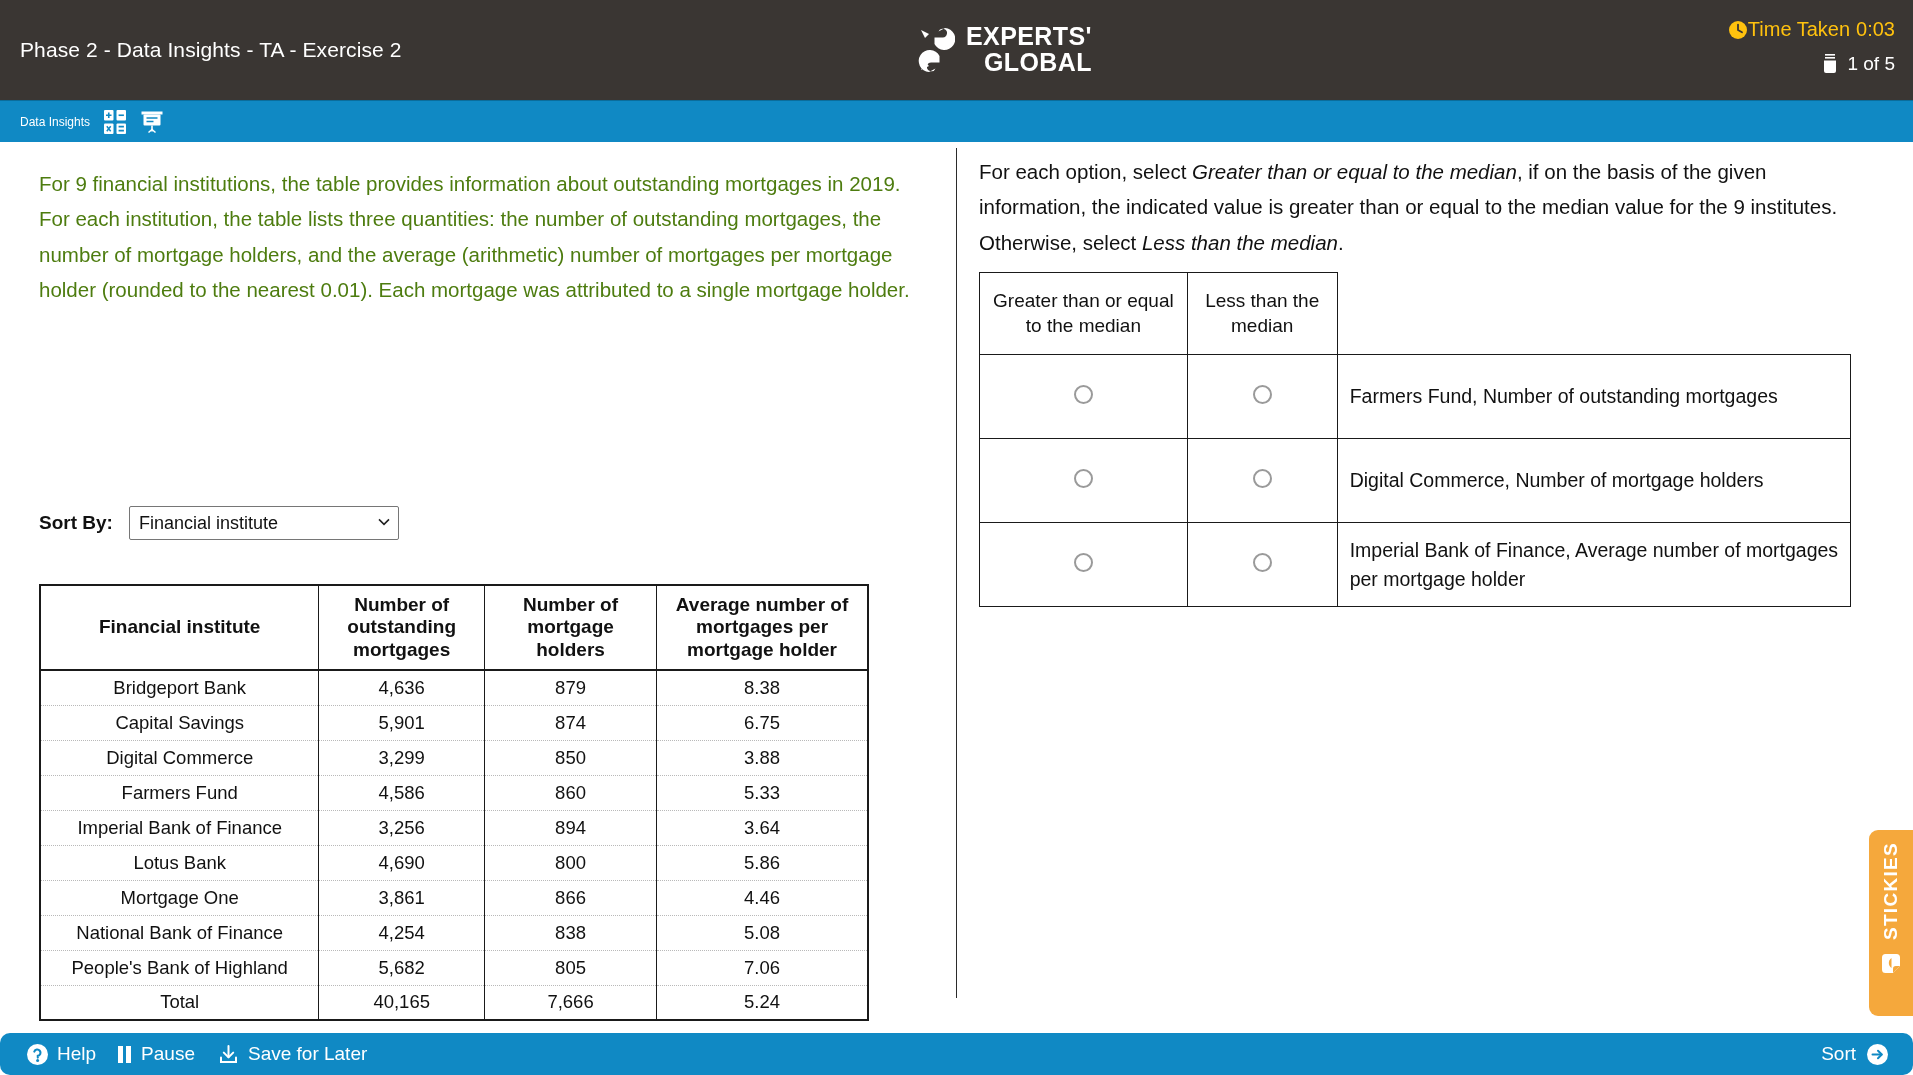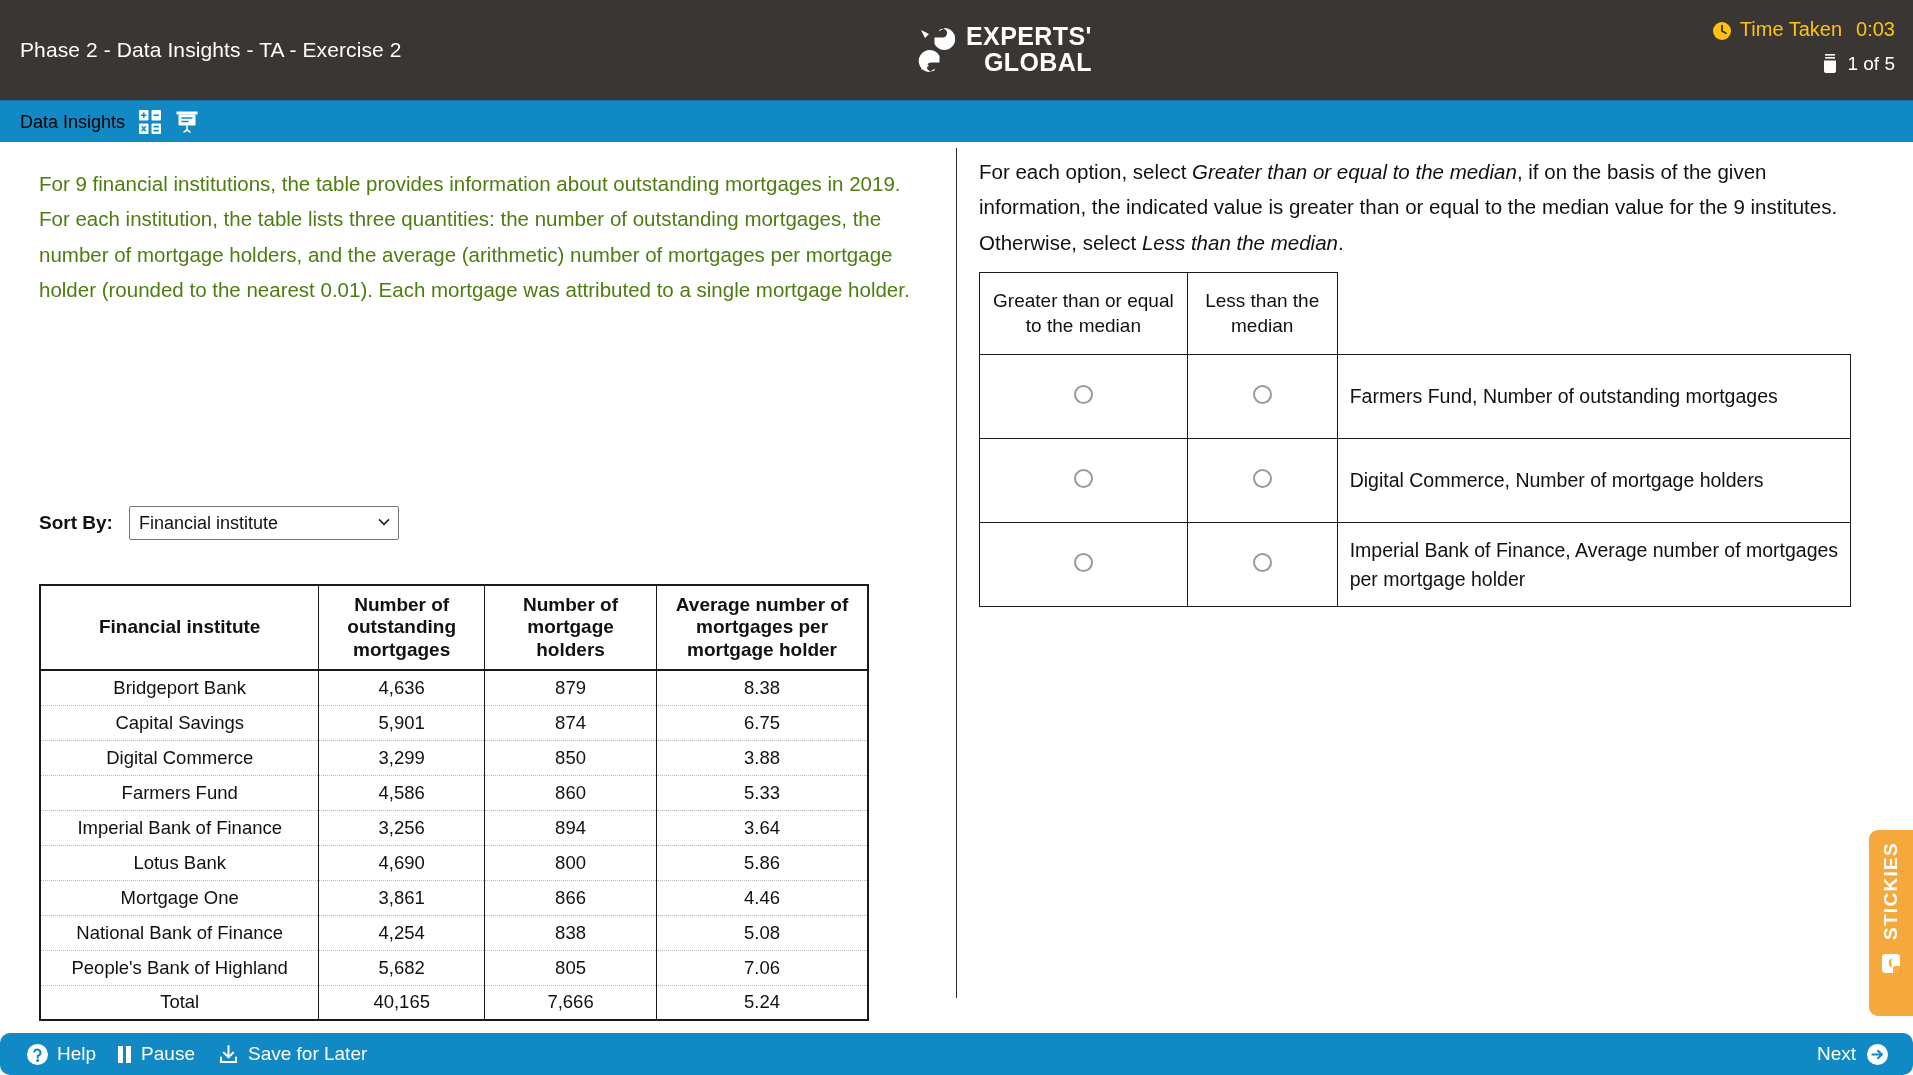--- a/index.html
+++ b/index.html
@@ -34,21 +34,21 @@
     font-size: 25px; font-weight: bold; color: #fff;
     letter-spacing: .4px; display: block;
   }
   .logo-text .l2 {
     font-size: 25px; font-weight: bold; color: #fff;
     letter-spacing: .4px; display: block;
   }
   
   .timer {
     position: absolute; right: 18px; top: 18px;
-    display: flex; align-items: flex-end; gap: 8px;
+    display: flex; align-items: center; 
     color: #ffc20e; font-size: 20px; white-space: nowrap;
   }
   .timer .tt { color:#ffc20e; }
   .timer .tv { color:#ffc20e; margin-left: 6px; }
   .qcount {
     position: absolute; right: 18px; top: 53px;
     display: flex; align-items: center; gap: 8px;
     color: #ffffff; font-size: 19px; white-space: nowrap;
   }
   .clock-ico { width: 20px; height: 20px; display:block; }
@@ -58,21 +58,21 @@
   .navbar {
     position: absolute; left: 0; top: 100px;
     width: 1913px; height: 42px;
     background: #1089c4;
     border-top: 1px solid #0a6d9c;
   }
   .nav-left {
     position: absolute; left: 20px; top: 0; height: 42px;
     display: flex; align-items: center; gap: 14px;
   }
-  .nav-left .label { color: #000000; font-size: 18px; }
+  .nav-left .label { color: #ffffff; font-size: 12px; }
   .calc-ico { width: 22px; height: 24px; display:block; }
   .board-ico { width: 24px; height: 24px; display:block; }
   .nav-right {
     position: absolute; right: 16px; top: 17px; height: 42px;
     display: flex; align-items: flex-end; gap: 28px;
   }
   .flagbtn {
     display: flex; align-items: center; gap: 9px;
     color: #fff; font-size: 18px; white-space: nowrap; cursor: pointer;
   }
@@ -472,20 +472,20 @@
     <div class="bbtn">
       <svg class="ico22" viewBox="0 0 23 23">
         <path d="M11.5 3 v11" stroke="#fff" stroke-width="2" stroke-linecap="round"></path>
         <path d="M6.8 9.6 L11.5 14.4 L16.2 9.6" stroke="#fff" stroke-width="2" fill="none" stroke-linecap="round" stroke-linejoin="round"></path>
         <path d="M4 14.5 v4.5 h15 v-4.5" stroke="#fff" stroke-width="2" fill="none" stroke-linecap="round"></path>
       </svg>
       <span>Save for Later</span>
     </div>
   </div>
   <div class="br">
-    <span>Next</span>
+    <span>Sort</span>
     <svg class="ico22" viewBox="0 0 23 23">
       <circle cx="11.5" cy="11.5" r="10.5" fill="#fff"></circle>
       <path d="M6.5 11.5 h9" stroke="#1089c4" stroke-width="2" stroke-linecap="round"></path>
       <path d="M12 7.8 L15.8 11.5 L12 15.2" stroke="#1089c4" stroke-width="2" fill="none" stroke-linecap="round" stroke-linejoin="round"></path>
     </svg>
   </div>
 </div>
 
 </body></html>

